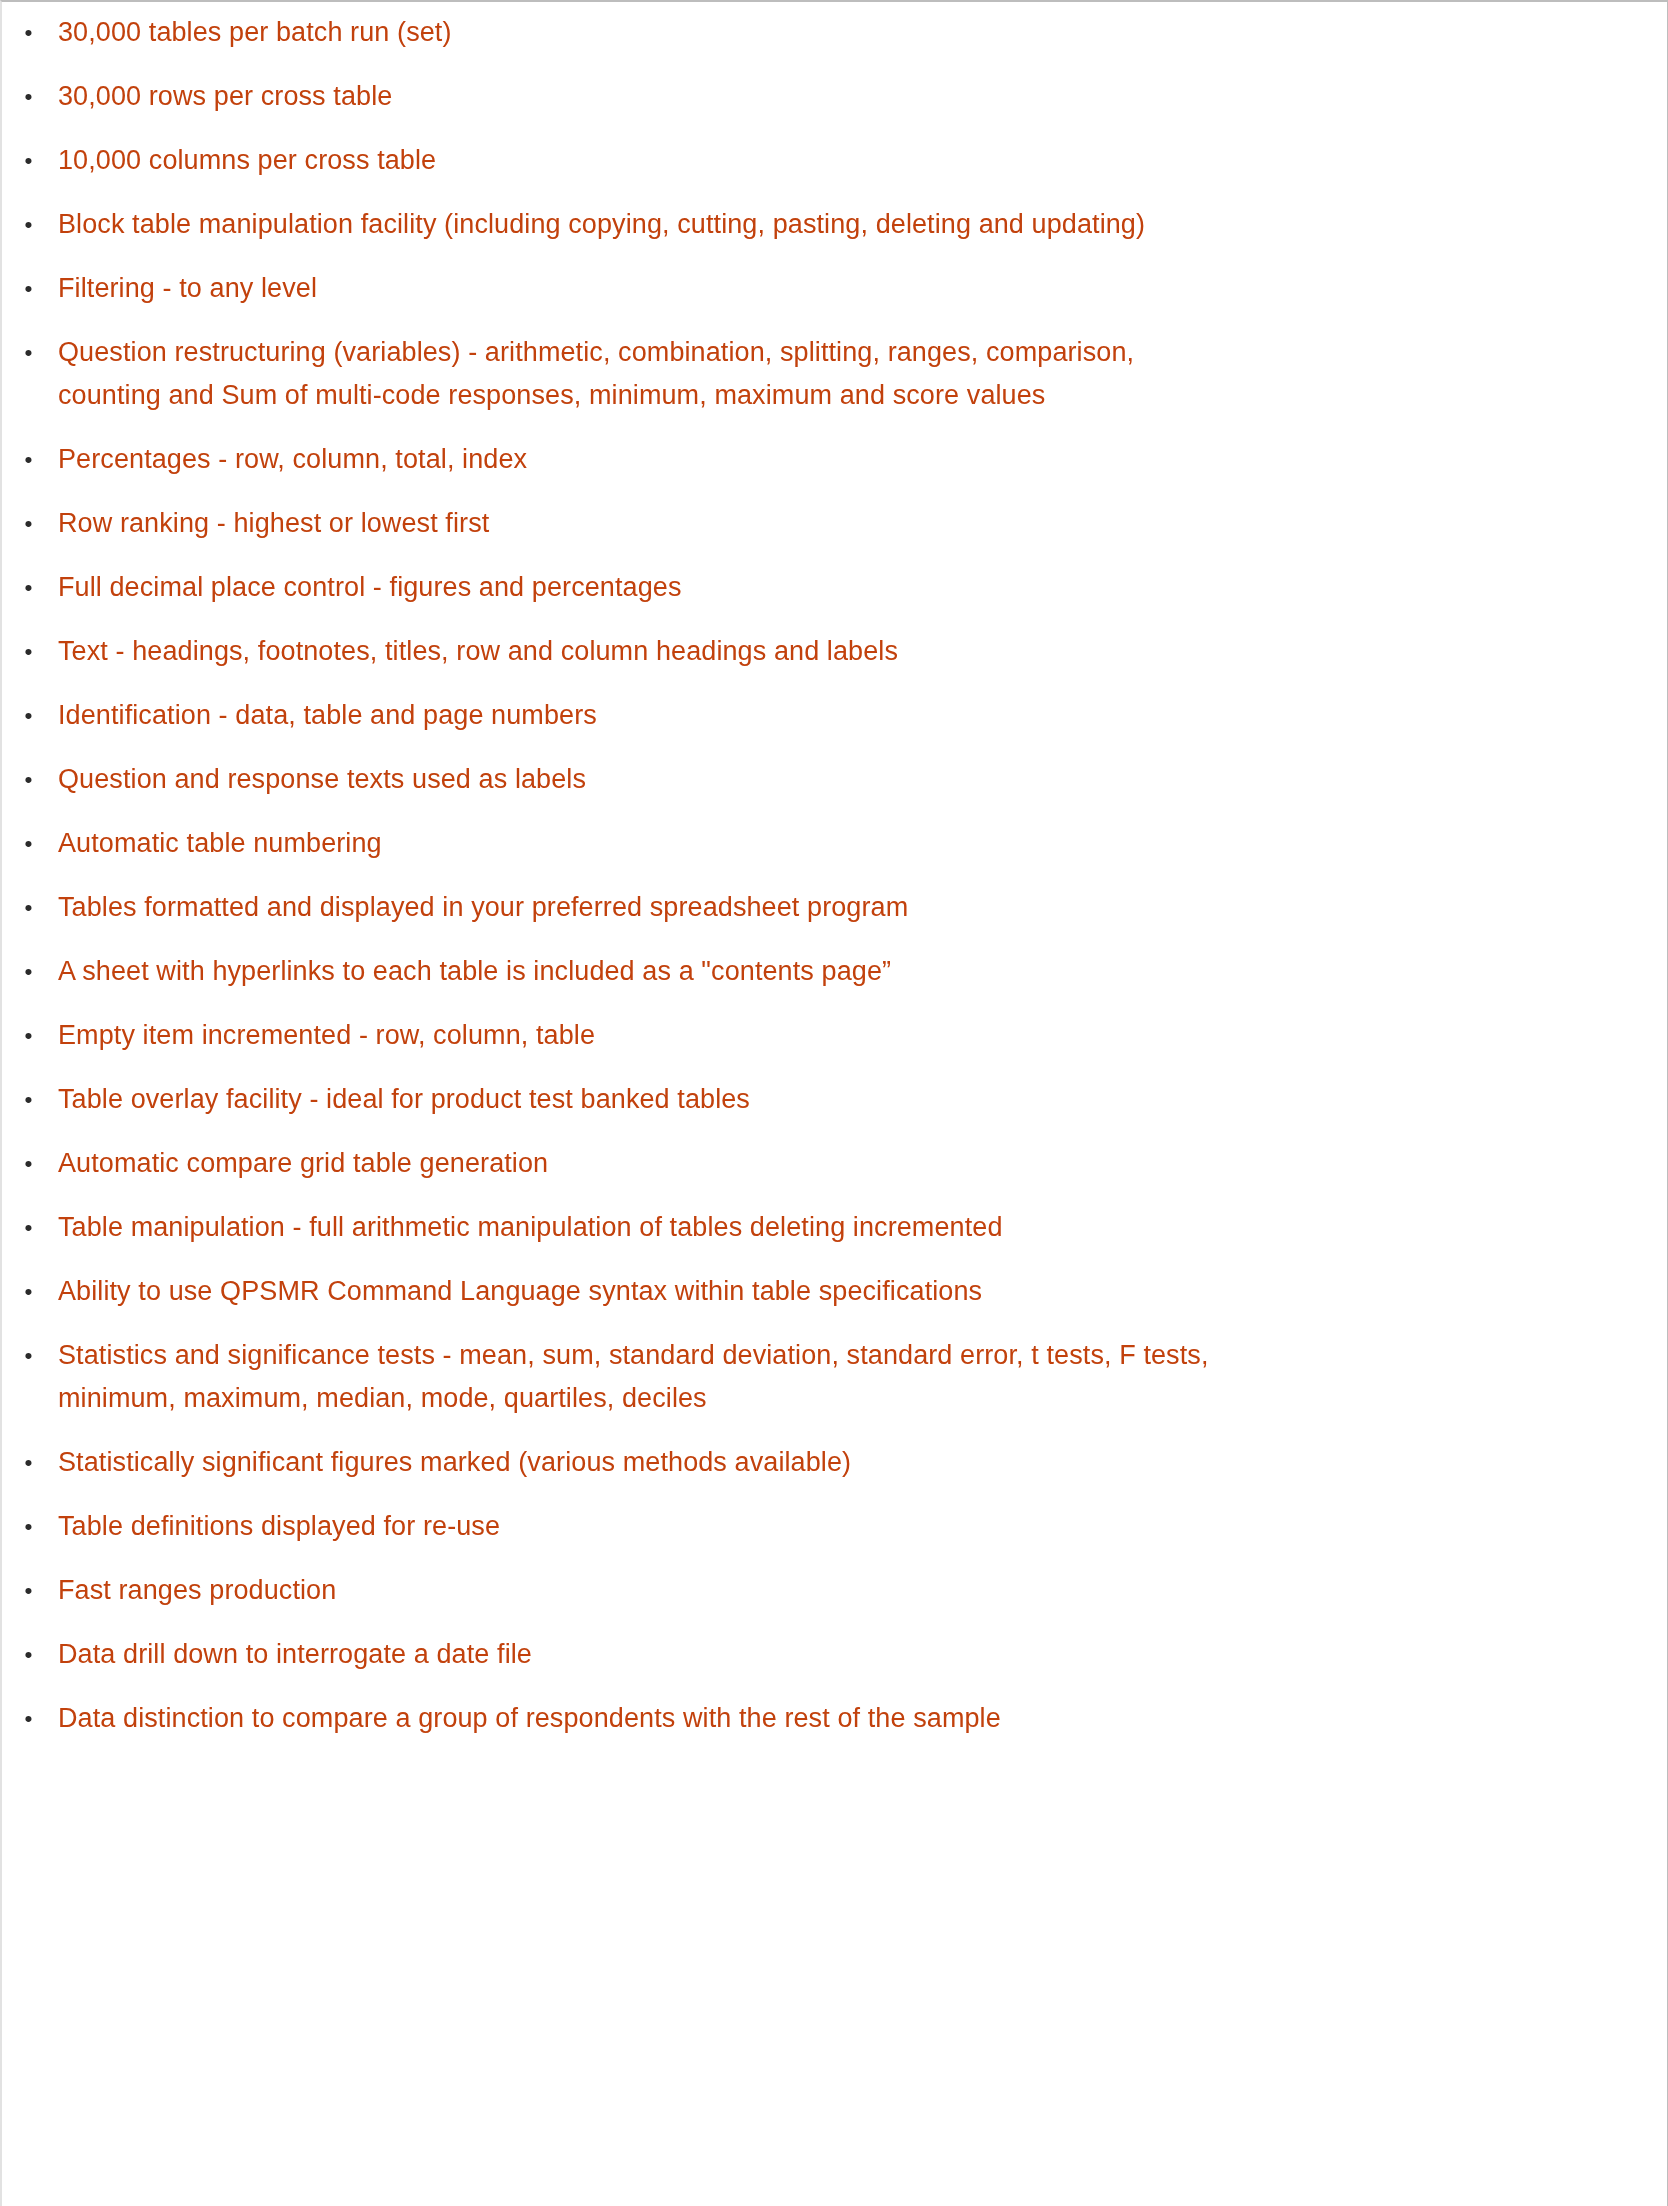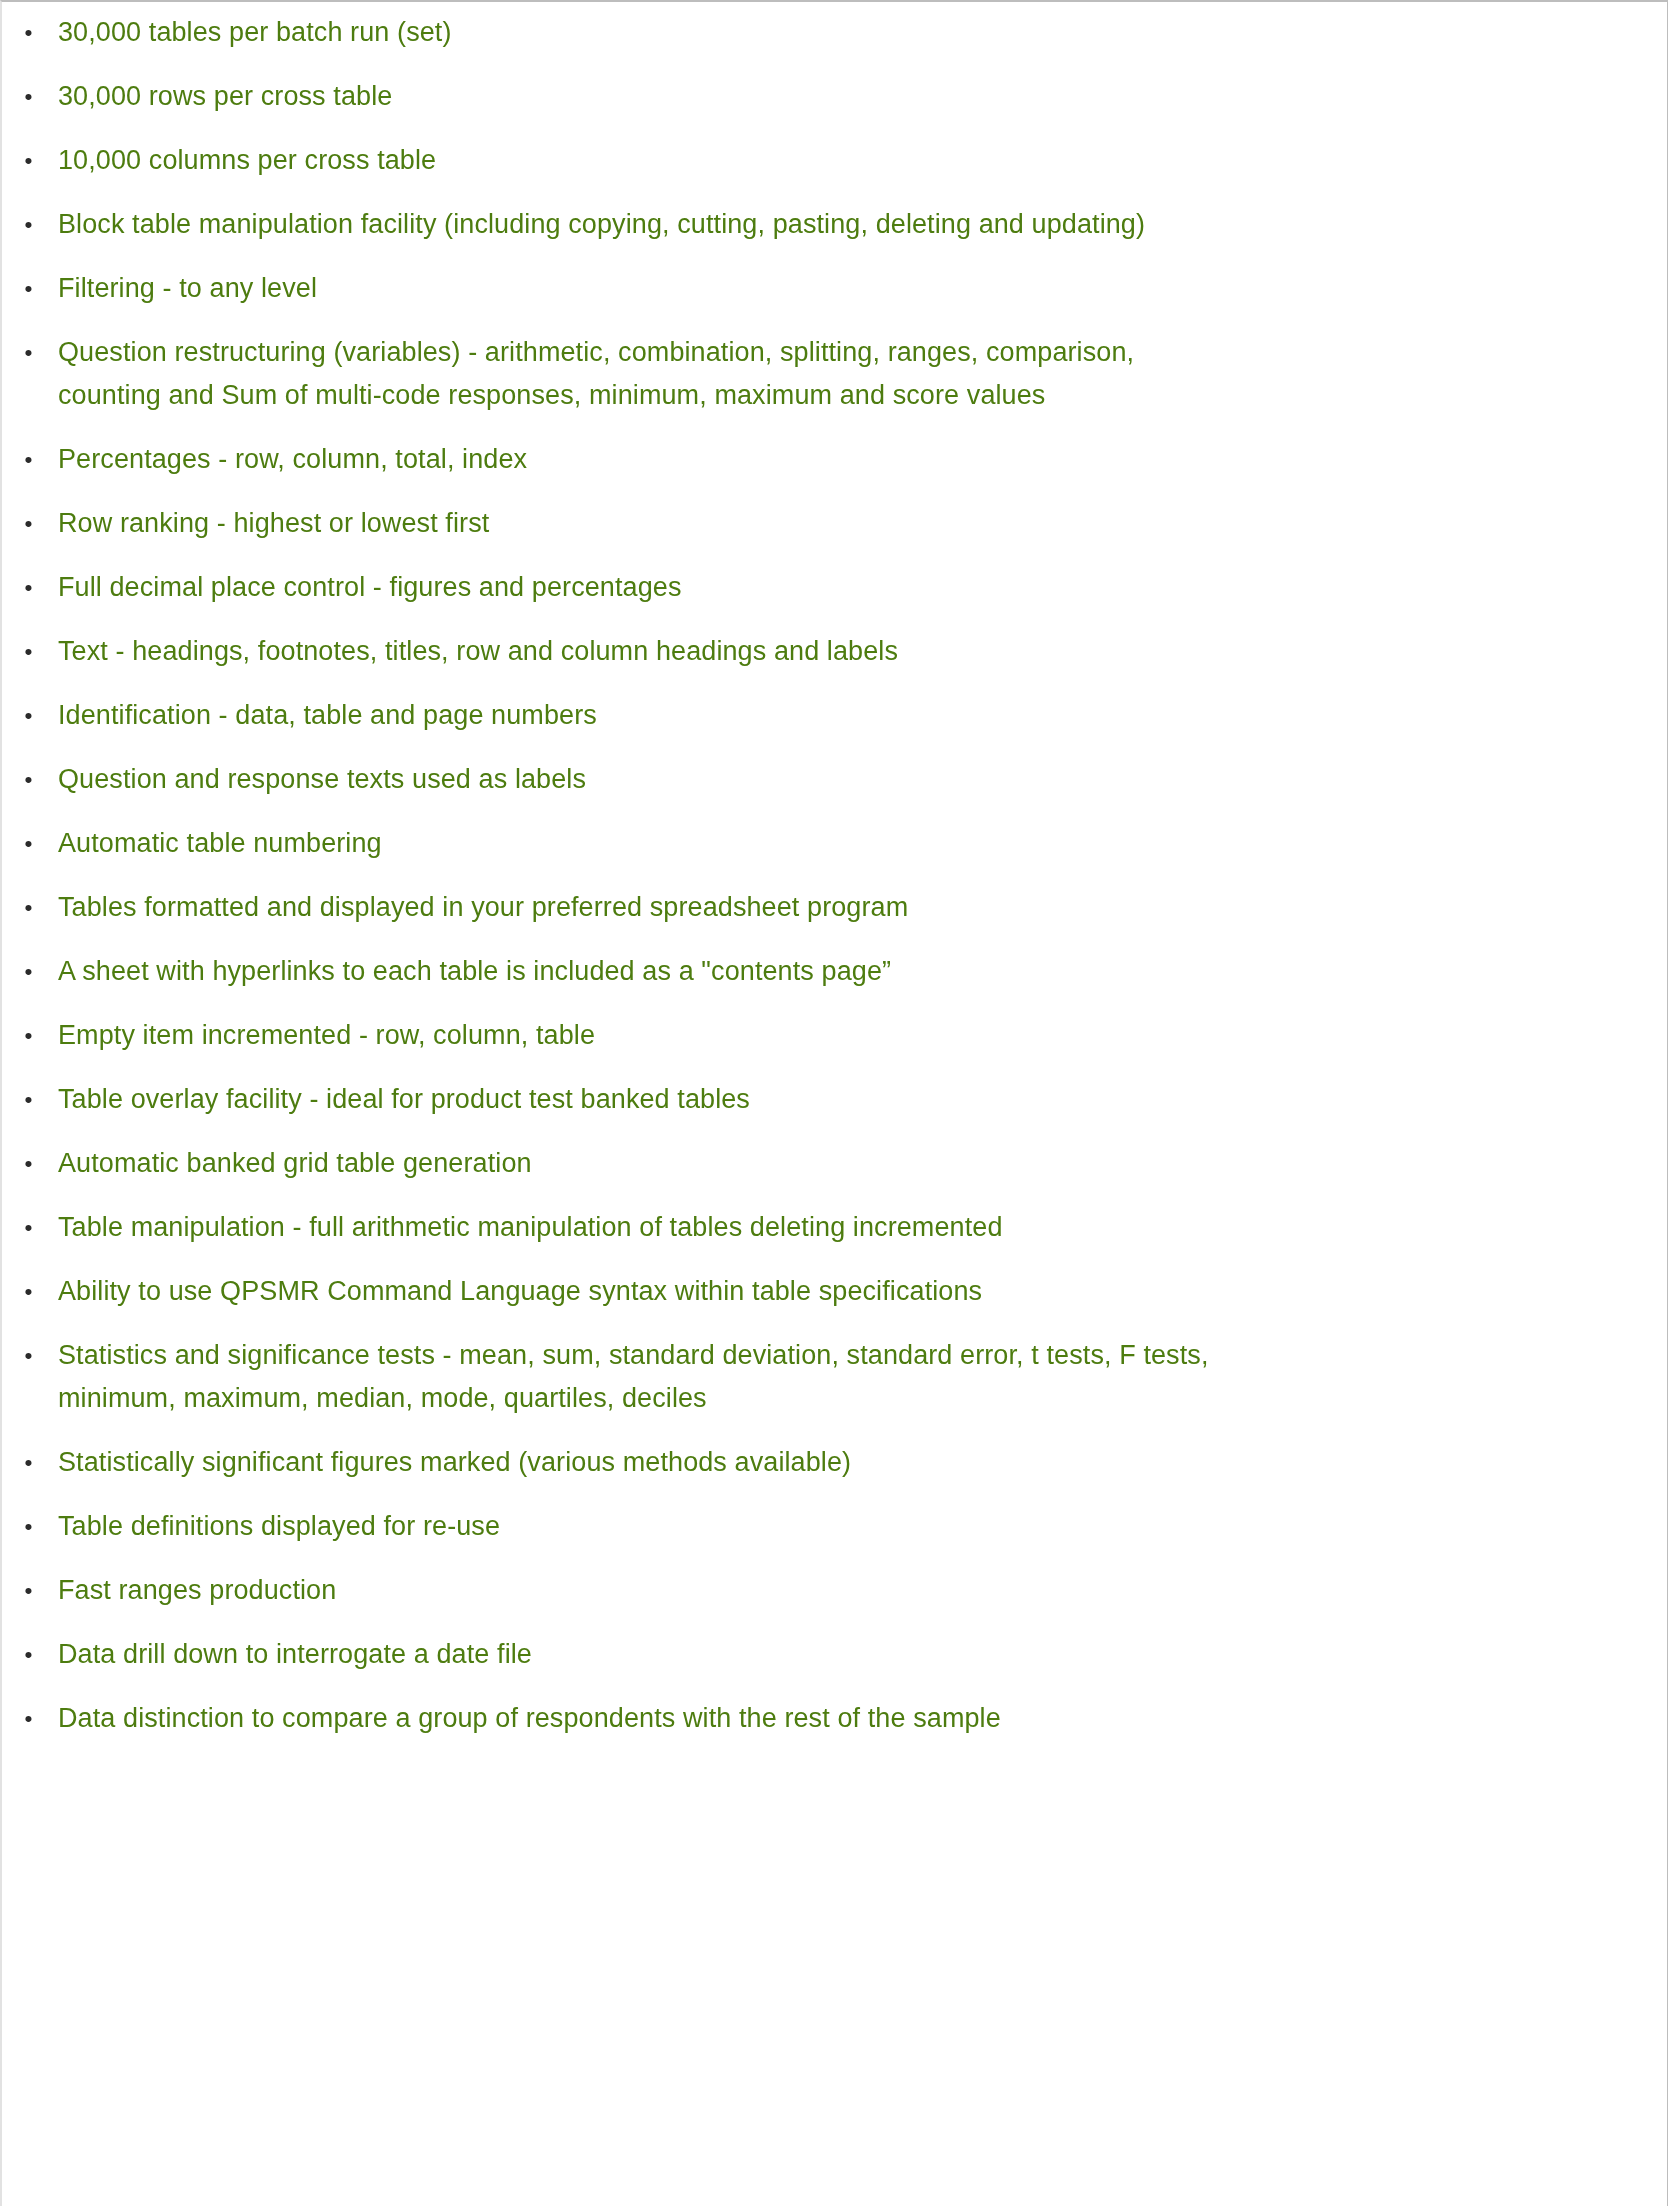--- a/index.html
+++ b/index.html
@@ -43,21 +43,21 @@
     width: 17.4px;
     line-height: 43px;
     font-size: 22.6px;
     color: #2b2b2b;
     text-align: left;
   }
   .feature-item .text {
     display: block;
     font-size: 27px;
     line-height: 43px;
-    color: #4d7c0f;
+    color: #c2410c;
     letter-spacing: 0.1px;
     white-space: pre-line;
     text-indent: 0;
   }
   
 </style>
 </head>
 <body>
 
 <div class="page">
@@ -126,21 +126,21 @@
       <li class="feature-item">
         <span class="bullet">•</span>
         <span class="text">Empty item incremented - row, column, table</span>
       </li>
       <li class="feature-item">
         <span class="bullet">•</span>
         <span class="text">Table overlay facility - ideal for product test banked tables</span>
       </li>
       <li class="feature-item">
         <span class="bullet">•</span>
-        <span class="text">Automatic banked grid table generation</span>
+        <span class="text">Automatic compare grid table generation</span>
       </li>
       <li class="feature-item">
         <span class="bullet">•</span>
         <span class="text">Table manipulation - full arithmetic manipulation of tables deleting incremented</span>
       </li>
       <li class="feature-item">
         <span class="bullet">•</span>
         <span class="text">Ability to use QPSMR Command Language syntax within table specifications</span>
       </li>
       <li class="feature-item">

